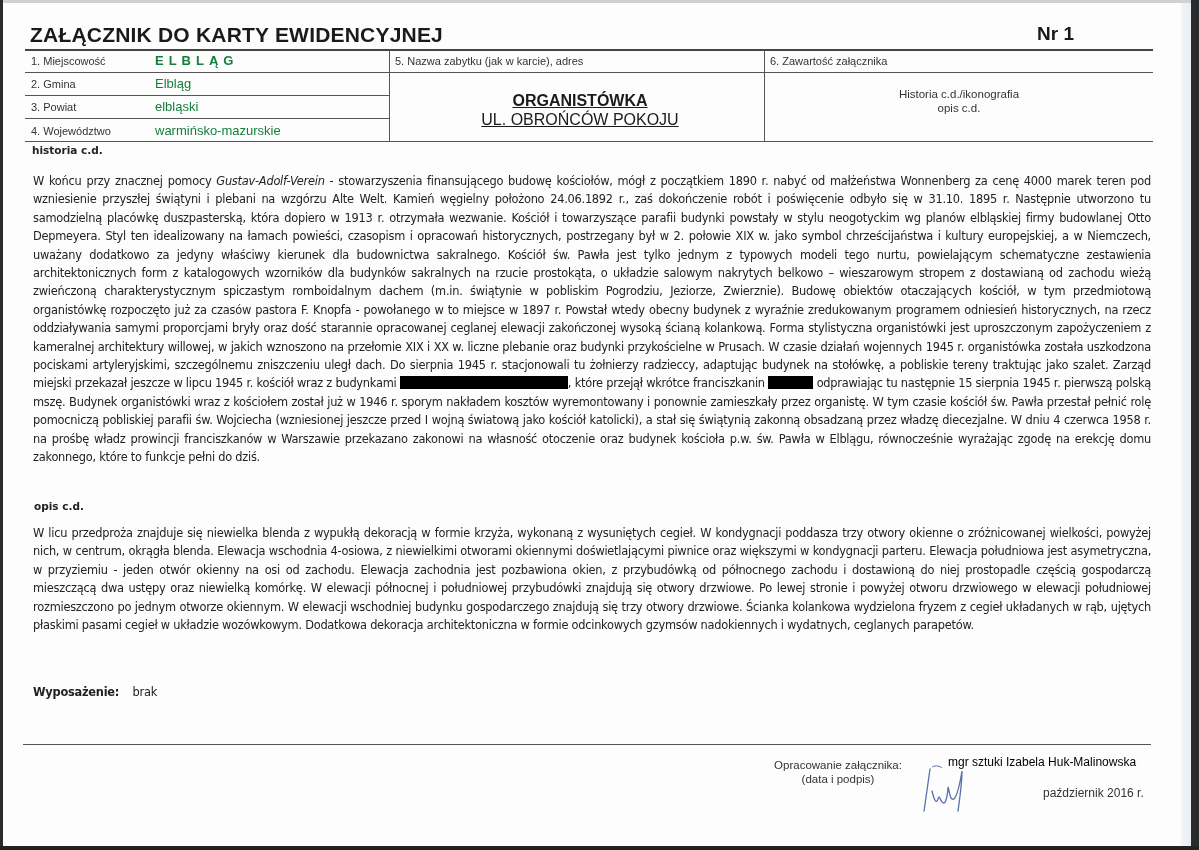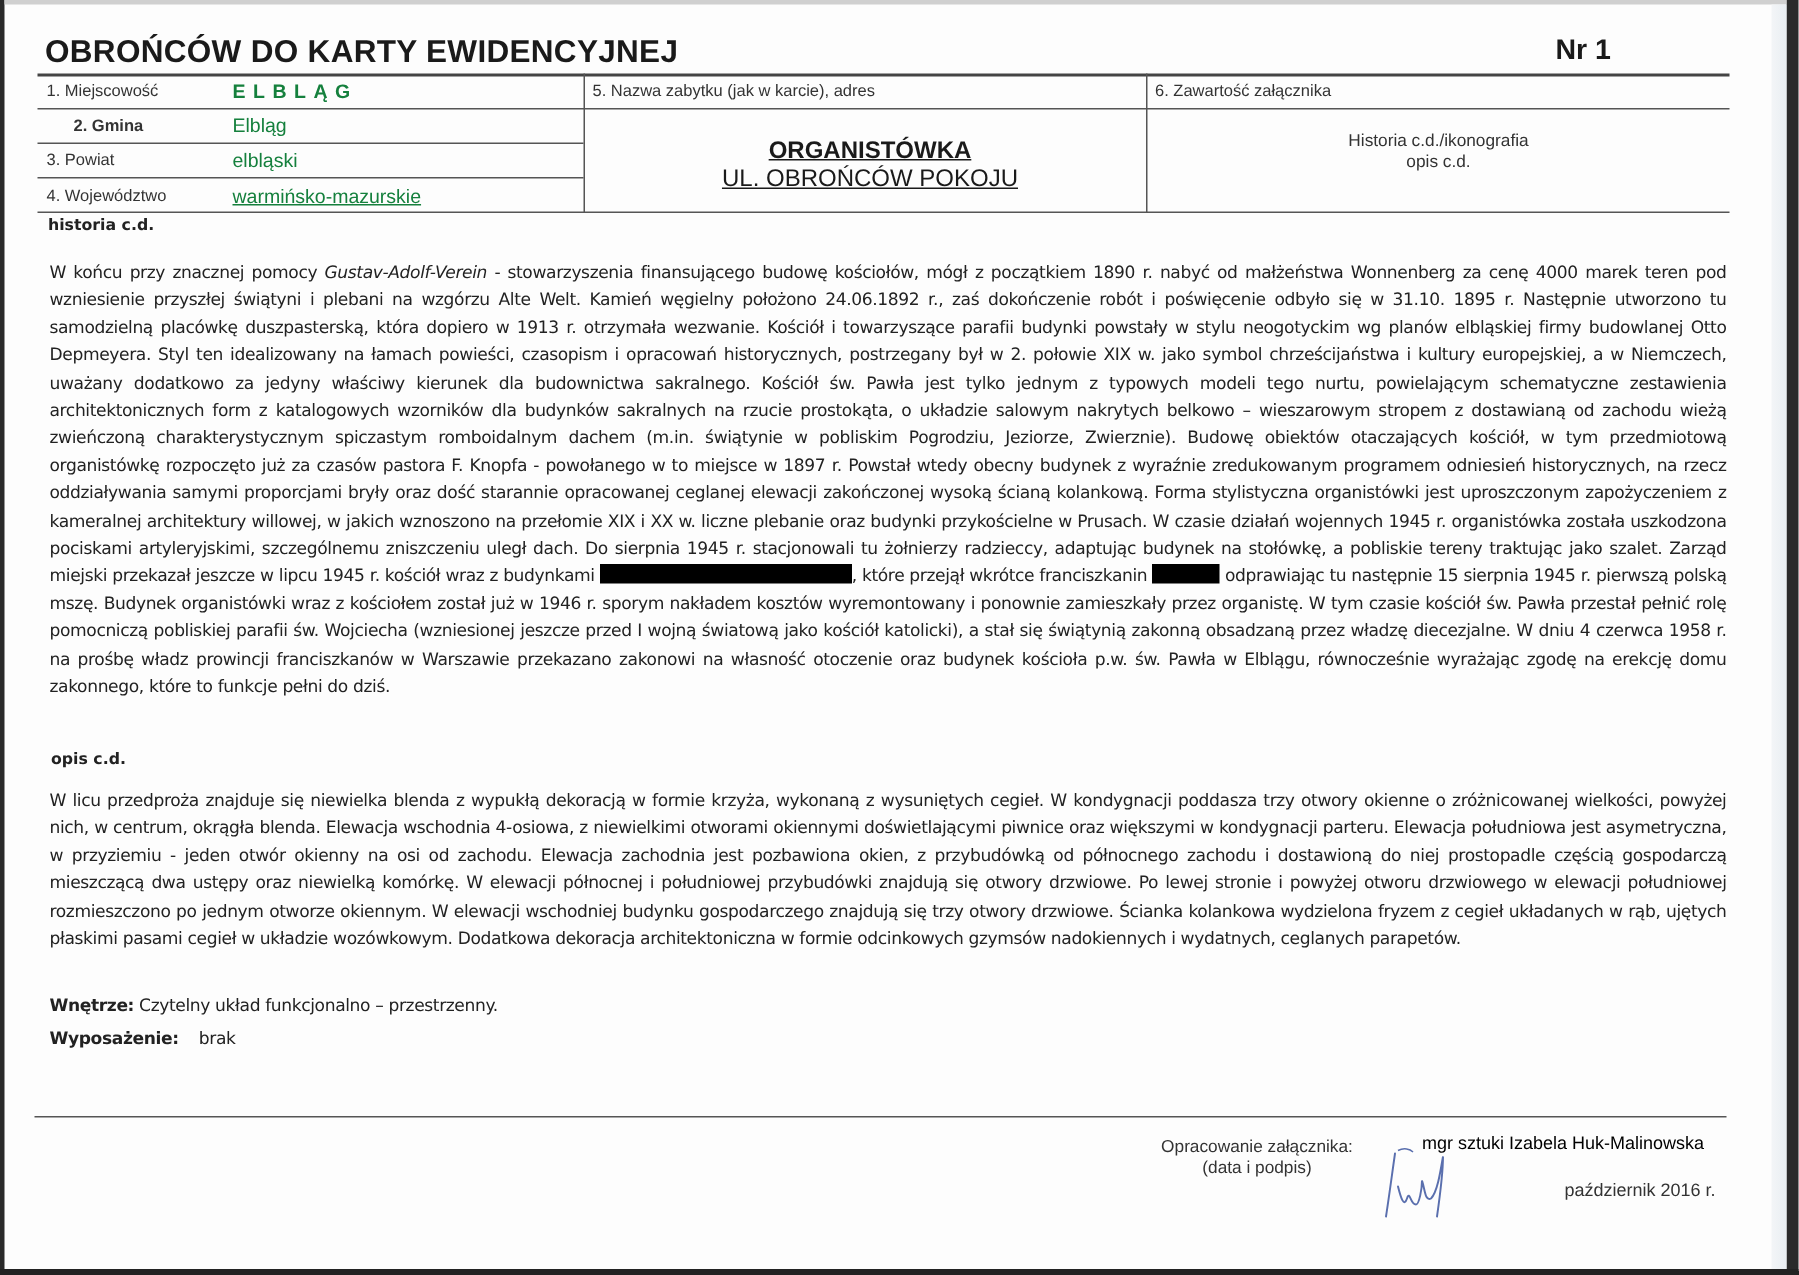--- a/index.html
+++ b/index.html
@@ -76,45 +76,45 @@
     .sig-date { position: absolute; left: 1040px; top: 783px; font-size: 12px; color: #333; }
     .signature { position: absolute; left: 915px; top: 760px; width: 60px; height: 55px; }
     .bottom-bar { position: absolute; left: 0; top: 846px; width: 1199px; height: 4px; background: #222; }
   </style>
 </head>
 <body>
 
 <div class="page">
   <div class="right-shade"></div>
 
-  <div class="title">OBROŃCÓW DO KARTY EWIDENCYJNEJ</div>
+  <div class="title">ZAŁĄCZNIK DO KARTY EWIDENCYJNEJ</div>
   <div class="nr">Nr 1</div>
 
   <div class="grid">
 
     <div class="hline" style="left:0;top:0;width:1128px;background:#444;height:1.5px;"></div>
     <div class="hline" style="left:0;top:23px;width:1128px;"></div>
     <div class="hline" style="left:0;top:46px;width:364px;"></div>
     <div class="hline" style="left:0;top:69px;width:364px;"></div>
     <div class="hline" style="left:0;top:92px;width:1128px;"></div>
 
     <div class="vline" style="left:364px;top:0;height:93px;"></div>
     <div class="vline" style="left:739px;top:0;height:93px;"></div>
 
     <div class="cell-label" style="left:6px;top:6px;">1. Miejscowość</div>
     <div class="cell-value city" style="left:130px;top:4px;">ELBLĄG</div>
 
-    <div class="cell-label" style="left:24px;top:29px;font-weight:bold;">2. Gmina</div>
+    <div class="cell-label" style="left:6px;top:29px;">2. Gmina</div>
     <div class="cell-value" style="left:130px;top:27px;">Elbląg</div>
 
     <div class="cell-label" style="left:6px;top:52px;">3. Powiat</div>
     <div class="cell-value" style="left:130px;top:50px;">elbląski</div>
 
     <div class="cell-label" style="left:6px;top:76px;">4. Województwo</div>
-    <div class="cell-value" style="left:130px;top:74px;text-decoration:underline;">warmińsko-mazurskie</div>
+    <div class="cell-value" style="left:130px;top:74px;">warmińsko-mazurskie</div>
 
     <div class="cell-label" style="left:370px;top:6px;">5. Nazwa zabytku (jak w karcie), adres</div>
     <div class="obj-name">
       <div class="n1">ORGANISTÓWKA</div>
       <div class="n2">UL. OBROŃCÓW POKOJU</div>
     </div>
 
     <div class="cell-label" style="left:745px;top:6px;">6. Zawartość załącznika</div>
     <div class="contents">
       <div>Historia c.d./ikonografia</div>
@@ -123,21 +123,20 @@
   </div>
 
   <div class="section-head" style="left:29px;top:141px;">historia c.d.</div>
 
   <div class="para" style="top:169px;"><span> W końcu przy znacznej pomocy </span><span class="ital">Gustav-Adolf-Verein</span><span> - stowarzyszenia finansującego budowę kościołów, mógł z początkiem 1890 r. nabyć od małżeństwa Wonnenberg za cenę 4000 marek teren pod wzniesienie przyszłej świątyni i plebani na wzgórzu Alte Welt. Kamień węgielny położono 24.06.1892 r., zaś dokończenie robót i poświęcenie odbyło się w 31.10. 1895 r. Następnie utworzono tu samodzielną placówkę duszpasterską, która dopiero w 1913 r. otrzymała wezwanie. Kościół i towarzyszące parafii budynki powstały w stylu neogotyckim wg planów elbląskiej firmy budowlanej Otto Depmeyera. Styl ten idealizowany na łamach powieści, czasopism i opracowań historycznych, postrzegany był w 2. połowie XIX w. jako symbol chrześcijaństwa i kultury europejskiej, a w Niemczech, uważany dodatkowo za jedyny właściwy kierunek dla budownictwa sakralnego. Kościół św. Pawła jest tylko jednym z typowych modeli tego nurtu, powielającym schematyczne zestawienia architektonicznych form z katalogowych wzorników dla budynków sakralnych na rzucie prostokąta, o układzie salowym nakrytych belkowo – wieszarowym stropem z dostawianą od zachodu wieżą zwieńczoną charakterystycznym spiczastym romboidalnym dachem (m.in. świątynie w pobliskim Pogrodziu, Jeziorze, Zwierznie). Budowę obiektów otaczających kościół, w tym przedmiotową organistówkę rozpoczęto już za czasów pastora F. Knopfa - powołanego w to miejsce w 1897 r. Powstał wtedy obecny budynek z wyraźnie zredukowanym programem odniesień historycznych, na rzecz oddziaływania samymi proporcjami bryły oraz dość starannie opracowanej ceglanej elewacji zakończonej wysoką ścianą kolankową. Forma stylistyczna organistówki jest uproszczonym zapożyczeniem z kameralnej architektury willowej, w jakich wznoszono na przełomie XIX i XX w. liczne plebanie oraz budynki przykościelne w Prusach. W czasie działań wojennych 1945 r. organistówka została uszkodzona pociskami artyleryjskimi, szczególnemu zniszczeniu uległ dach. Do sierpnia 1945 r. stacjonowali tu żołnierzy radzieccy, adaptując budynek na stołówkę, a pobliskie tereny traktując jako szalet. Zarząd miejski przekazał jeszcze w lipcu 1945 r. kościół wraz z budynkami </span><span class="redact" style="width:168px;"></span><span>, które przejął wkrótce franciszkanin </span><span class="redact" style="width:45px;"></span><span> odprawiając tu następnie 15 sierpnia 1945 r. pierwszą polską mszę. Budynek organistówki wraz z kościołem został już w 1946 r. sporym nakładem kosztów wyremontowany i ponownie zamieszkały przez organistę. W tym czasie kościół św. Pawła przestał pełnić rolę pomocniczą pobliskiej parafii św. Wojciecha (wzniesionej jeszcze przed I wojną światową jako kościół katolicki), a stał się świątynią zakonną obsadzaną przez władzę diecezjalne. W dniu 4 czerwca 1958 r. na prośbę władz prowincji franciszkanów w Warszawie przekazano zakonowi na własność otoczenie oraz budynek kościoła p.w. św. Pawła w Elblągu, równocześnie wyrażając zgodę na erekcję domu zakonnego, które to funkcje pełni do dziś.</span></div>
 
   <div class="section-head" style="left:31px;top:497px;">opis c.d.</div>
 
   <div class="para" style="top:521px;">W licu przedproża znajduje się niewielka blenda z wypukłą dekoracją w formie krzyża, wykonaną z wysuniętych cegieł. W kondygnacji poddasza trzy otwory okienne o zróżnicowanej wielkości, powyżej nich, w centrum, okrągła blenda. Elewacja wschodnia 4-osiowa, z niewielkimi otworami okiennymi doświetlającymi piwnice oraz większymi w kondygnacji parteru. Elewacja południowa jest asymetryczna, w przyziemiu - jeden otwór okienny na osi od zachodu. Elewacja zachodnia jest pozbawiona okien, z przybudówką od północnego zachodu i dostawioną do niej prostopadle częścią gospodarczą mieszczącą dwa ustępy oraz niewielką komórkę. W elewacji północnej i południowej przybudówki znajdują się otwory drzwiowe. Po lewej stronie i powyżej otworu drzwiowego w elewacji południowej rozmieszczono po jednym otworze okiennym. W elewacji wschodniej budynku gospodarczego znajdują się trzy otwory drzwiowe. Ścianka kolankowa wydzielona fryzem z cegieł układanych w rąb, ujętych płaskimi pasami cegieł w układzie wozówkowym. Dodatkowa dekoracja architektoniczna w formie odcinkowych gzymsów nadokiennych i wydatnych, ceglanych parapetów.</div>
 
-  <div class="kv" style="top:660px;"><b>Wnętrze:</b><span> Czytelny układ funkcjonalno – przestrzenny.</span></div>
   <div class="kv" style="top:682px;white-space:pre;"><b>Wyposażenie:</b><span>    brak</span></div>
 
   <div class="bottom-line"></div>
 
   <div class="sig-label">
     <div>Opracowanie załącznika:</div>
     <div>(data i podpis)</div>
   </div>
   <div class="sig-author">mgr sztuki Izabela Huk-Malinowska</div>
   <div class="sig-date">październik 2016 r.</div>

